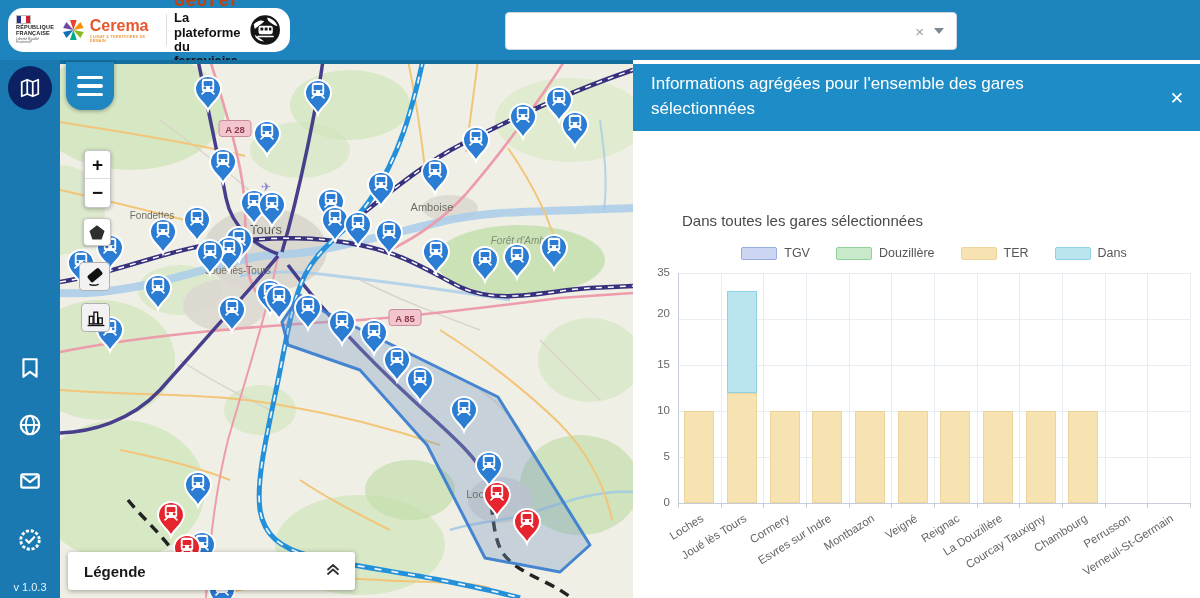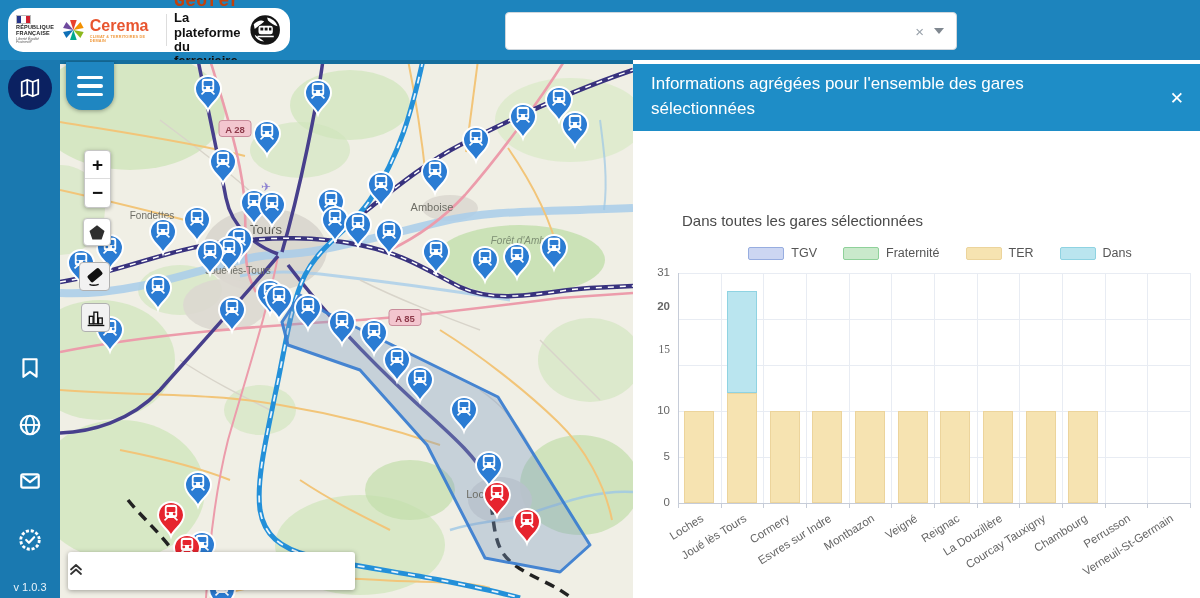--- a/index.html
+++ b/index.html
@@ -59,21 +59,21 @@
   .legendbar .chev { margin-right:14px; cursor:pointer; }
 
   
   .panel { position:absolute; left:633px; top:60px; width:567px; height:538px; background:#fff; z-index:30; }
   .panel-header { position:absolute; left:0; top:4px; width:567px; height:67px; background:#1e8dc7; color:#fff; }
   .panel-title { position:absolute; left:18px; top:8px; width:480px; font-size:17px; line-height:1.45; }
   .panel-close { position:absolute; right:16px; top:24px; font-size:17px; color:#fff; cursor:pointer; }
   .section-row { position:absolute; left:20px; top:92px; display:flex; align-items:center; gap:11px; }
   .section-title { font-size:16.5px; font-weight:bold; color:#3b4552; }
   .subtitle { position:absolute; left:16px; top:152px; font-size:15px; color:#4a4a4a;margin-left:33px; }
-  #chart-legend { position:absolute; left:51px; top:186px; width:512px; display:flex; justify-content:center; gap:26px; }
+  #chart-legend { position:absolute; left:45px; top:186px; width:512px; display:flex; justify-content:center; gap:26px; }
   .leg-item { display:flex; align-items:center; gap:7px; cursor:pointer; }
   .leg-swatch { width:36px; height:13px; border:1.5px solid; border-radius:2px; }
   .leg-label { font-size:12.5px; color:#555; }
   #chart-area { position:absolute; left:0; top:0; width:567px; height:538px; }
   .grid-h { position:absolute; height:1px; background:#e8ecf3; }
   .grid-v { position:absolute; width:1px; background:#e8ecf3; }
   .axis-l { position:absolute; width:1px; background:#c6ccd8; }
   .axis-b { position:absolute; height:1px; background:#c6ccd8; }
   .tickmark { position:absolute; width:1px; height:5px; background:#c6ccd8; }
   .ytick { position:absolute; text-align:right; font-size:11.5px; color:#666; }
@@ -667,20 +667,21 @@
     <div class="toolbtn btn-chart">
       <svg width="20" height="20" viewBox="0 0 24 24">
         <rect x="4" y="10" width="4.5" height="9" fill="none" stroke="#111" stroke-width="1.6"></rect>
         <rect x="9.5" y="5" width="4.5" height="14" fill="none" stroke="#111" stroke-width="1.6"></rect>
         <rect x="15" y="12" width="4.5" height="7" fill="none" stroke="#111" stroke-width="1.6"></rect>
         <path d="M2,21 H22" stroke="#111" stroke-width="1.6"></path>
       </svg>
     </div>
 
     <div class="legendbar">
+      <span class="lt">Légende</span>
       <span class="chev">
         <svg width="16" height="16" viewBox="0 0 16 16">
           <path d="M3,8.5 L8,4 L13,8.5 M3,13 L8,8.5 L13,13" fill="none" stroke="#333" stroke-width="1.8" stroke-linecap="round" stroke-linejoin="round"></path>
         </svg>
       </span>
     </div>
   </div>
 
   <div class="panel">
     <div class="panel-header">
@@ -688,44 +689,44 @@
       <div class="panel-close">✕</div>
     </div>
     <div class="subtitle">Dans toutes les gares sélectionnées</div>
     <div id="chart-legend">
         <span class="leg-item">
           <span class="leg-swatch" style="background: rgb(204, 214, 242); border-color: rgb(151, 173, 224);"></span>
           <span class="leg-label">TGV</span>
         </span>
         <span class="leg-item">
           <span class="leg-swatch" style="background: rgb(201, 233, 203); border-color: rgb(143, 209, 154);"></span>
-          <span class="leg-label">Fraternité</span>
+          <span class="leg-label">Douzillère</span>
         </span>
         <span class="leg-item">
           <span class="leg-swatch" style="background: rgb(246, 227, 177); border-color: rgb(236, 212, 156);"></span>
           <span class="leg-label">TER</span>
         </span>
         <span class="leg-item">
           <span class="leg-swatch" style="background: rgb(186, 229, 239); border-color: rgb(143, 211, 226);"></span>
           <span class="leg-label">Dans</span>
         </span>
       </div>
     <div id="chart-area">
         <div class="grid-h" style="left: 45px; top: 443px; width: 512px;"></div>
         <div class="ytick" style="left: 3px; top: 436px; width: 34px;">0</div>
         <div class="grid-h" style="left: 45px; top: 397px; width: 512px;"></div>
         <div class="ytick" style="left: 3px; top: 390px; width: 34px;">5</div>
         <div class="grid-h" style="left: 45px; top: 351px; width: 512px;"></div>
         <div class="ytick" style="left: 3px; top: 344px; width: 34px;">10</div>
         <div class="grid-h" style="left: 45px; top: 305px; width: 512px;"></div>
-        <div class="ytick" style="left: 3px; top: 283px; width: 34px; font-family: Liberation Serif, serif;">15</div>
+        <div class="ytick" style="left: 3px; top: 298px; width: 34px;">15</div>
         <div class="grid-h" style="left: 45px; top: 259px; width: 512px;"></div>
-        <div class="ytick" style="left: 3px; top: 240px; width: 34px; font-weight: bold;">20</div>
+        <div class="ytick" style="left: 3px; top: 247px; width: 34px;">20</div>
         <div class="grid-h" style="left: 45px; top: 213px; width: 512px;"></div>
-        <div class="ytick" style="left: 3px; top: 206px; width: 34px;">31</div>
+        <div class="ytick" style="left: 3px; top: 206px; width: 34px;">35</div>
         <div class="grid-v" style="left: 45px; top: 213px; height: 230px;"></div>
         <div class="tickmark" style="left: 45px; top: 443px;"></div>
         <div class="grid-v" style="left: 87.6667px; top: 213px; height: 230px;"></div>
         <div class="tickmark" style="left: 87.6667px; top: 443px;"></div>
         <div class="grid-v" style="left: 130.333px; top: 213px; height: 230px;"></div>
         <div class="tickmark" style="left: 130.333px; top: 443px;"></div>
         <div class="grid-v" style="left: 173px; top: 213px; height: 230px;"></div>
         <div class="tickmark" style="left: 173px; top: 443px;"></div>
         <div class="grid-v" style="left: 215.667px; top: 213px; height: 230px;"></div>
         <div class="tickmark" style="left: 215.667px; top: 443px;"></div>

